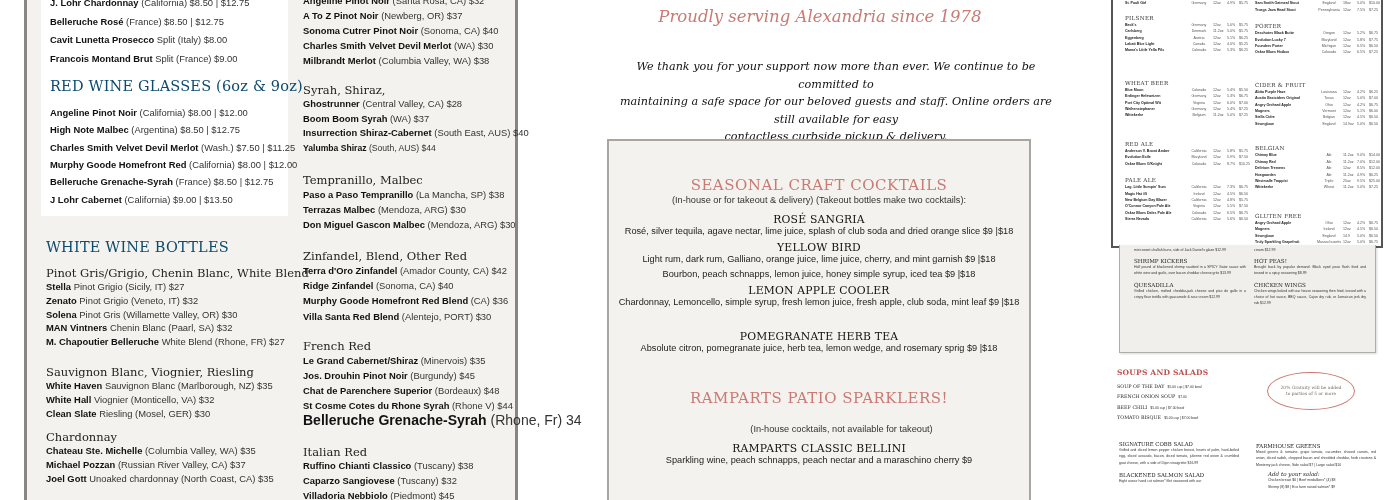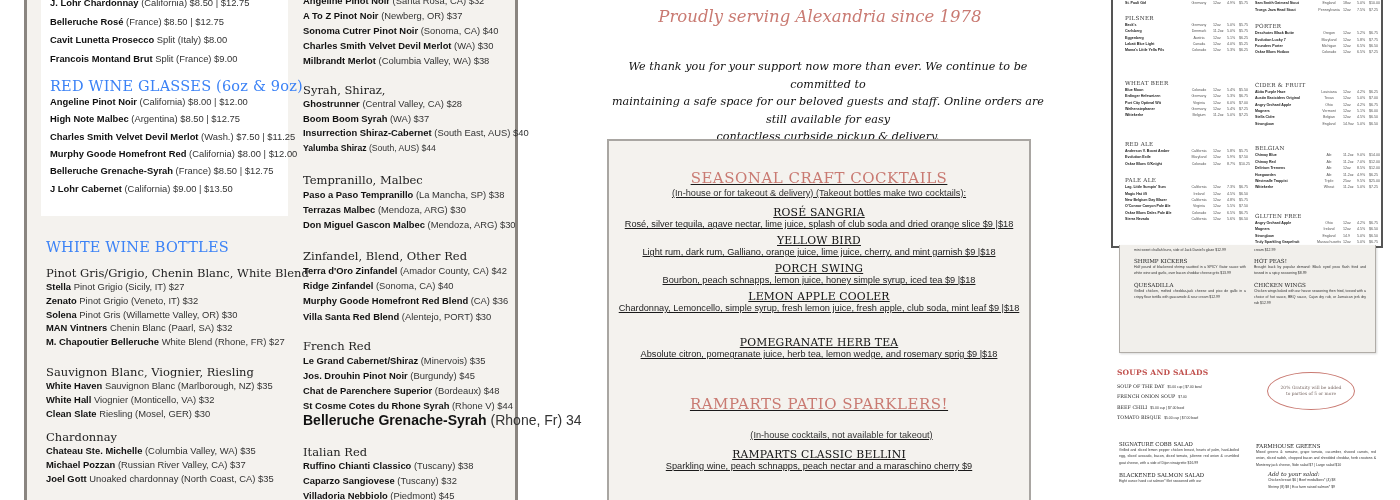--- a/index.html
+++ b/index.html
@@ -19,41 +19,41 @@
   .col-a { left: 46px; top: 0; width: 250px; }
   .col-b { left: 303px; top: 0; width: 215px; }
 
   .ln { font-size: 9.4px; line-height: 18.5px; white-space: nowrap; color: #222; }
   .ln b { font-weight: bold; color: #111; }
   .ln .rest { color: #333; }
   .ln.tight { line-height: 16.4px; }
 
   .sec-title {
     font-family: "DejaVu Serif", serif; font-size: 14.5px; letter-spacing: 0.2px;
-    color: #3b82f6; white-space: nowrap; font-weight: normal;
+    color: #0c4a6e; white-space: nowrap; font-weight: normal;
   }
   .sub-title {
     font-family: "DejaVu Serif", serif; font-size: 11.5px; color: #222; white-space: nowrap;
   }
 
   
   .center { position: absolute; left: 590px; top: 0; width: 460px; text-align: center; }
   .tagline {
     position: absolute; left: 0; top: 7px; width: 460px; text-align: center;
     font-family: "DejaVu Serif", serif; font-size: 16.5px; color: #c97a72; font-style: italic;
   }
   .intro {
-    position: absolute; left: 12px; top: 58px; width: 452px; text-align: center;
+    position: absolute; left: 20px; top: 58px; width: 452px; text-align: center;
     font-family: "DejaVu Serif", serif; font-style: italic; font-size: 11.2px; line-height: 17.5px; color: #111;
   }
   .cocktail-box {
     position: absolute; left: 607px; top: 139px; width: 424px; height: 370px;
     background: #f4f2ee; border: 2px solid #a9a6a2;
   }
-  .cb-inner { position: absolute; left: 0; top: 1px; width: 100%; text-align: center; text-decoration: underline; }
+  .cb-inner { position: absolute; left: 0; top: 8px; width: 100%; text-align: center; }
   .cb-title {
     font-family: "DejaVu Serif", serif; font-size: 15px; color: #c97a72; letter-spacing: 0.5px;
   }
   .cb-note { font-size: 9.2px; color: #333; }
   .cb-name { font-family: "DejaVu Serif", serif; font-size: 10.8px; color: #111; letter-spacing: 0.2px; }
   .cb-desc { font-size: 9.2px; color: #222; white-space: nowrap; }
 
   
   .beer-panel {
     position: absolute; left: 1111px; top: -2px; width: 272px; height: 250px;
@@ -102,21 +102,21 @@
 <div class="col col-a">
   <div style="position:absolute; left:4px; top:-6px;">
     <div class="ln"><b>J. Lohr Chardonnay</b> <span class="rest">(California) $8.50 | $12.75</span></div>
     <div class="ln"><b>Belleruche Rosé</b> <span class="rest">(France) $8.50 | $12.75</span></div>
     <div class="ln"><b>Cavit Lunetta Prosecco</b> <span class="rest">Split (Italy) $8.00</span></div>
     <div class="ln"><b>Francois Montand Brut</b> <span class="rest">Split (France) $9.00</span></div>
   </div>
 
   <div style="position:absolute; left:4px; top:78px;">
     <div class="sec-title">RED WINE GLASSES (6oz &amp; 9oz)</div>
-    <div style="margin-top:0;">
+    <div style="margin-top:11px;">
       <div class="ln tight"><b>Angeline Pinot Noir</b> <span class="rest">(California) $8.00 | $12.00</span></div>
       <div class="ln tight" style="line-height:17.3px"><b>High Note Malbec</b> <span class="rest">(Argentina) $8.50 | $12.75</span></div>
       <div class="ln tight" style="line-height:17.3px"><b>Charles Smith Velvet Devil Merlot</b> <span class="rest">(Wash.) $7.50 | $11.25</span></div>
       <div class="ln tight" style="line-height:17.3px"><b>Murphy Goode Homefront Red</b> <span class="rest">(California) $8.00 | $12.00</span></div>
       <div class="ln tight" style="line-height:17.3px"><b>Belleruche Grenache-Syrah</b> <span class="rest">(France) $8.50 | $12.75</span></div>
       <div class="ln tight" style="line-height:17.3px"><b>J Lohr Cabernet</b> <span class="rest">(California) $9.00 | $13.50</span></div>
     </div>
   </div>
 
   <div style="position:absolute; left:0px; top:239px;">
@@ -212,21 +212,20 @@
 
     <div style="margin-top:8px;">
       <div class="cb-name">ROSÉ SANGRIA</div>
       <div class="cb-desc">Rosé, silver tequila, agave nectar, lime juice, splash of club soda and dried orange slice $9 |$18</div>
     </div>
     <div style="margin-top:5px;">
       <div class="cb-name">YELLOW BIRD</div>
       <div class="cb-desc">Light rum, dark rum, Galliano, orange juice, lime juice, cherry, and mint garnish $9 |$18</div>
     </div>
     <div style="margin-top:5px;">
-      <div class="cb-name">PORCH SWING</div>
       <div class="cb-desc">Bourbon, peach schnapps, lemon juice, honey simple syrup, iced tea $9 |$18</div>
     </div>
     <div style="margin-top:5px;">
       <div class="cb-name">LEMON APPLE COOLER</div>
       <div class="cb-desc">Chardonnay, Lemoncello, simple syrup, fresh lemon juice, fresh apple, club soda, mint leaf $9 |$18</div>
     </div>
     <div style="margin-top:23px;">
       <div class="cb-name">POMEGRANATE HERB TEA</div>
       <div class="cb-desc">Absolute citron, pomegranate juice, herb tea, lemon wedge, and rosemary sprig $9 |$18</div>
     </div>

